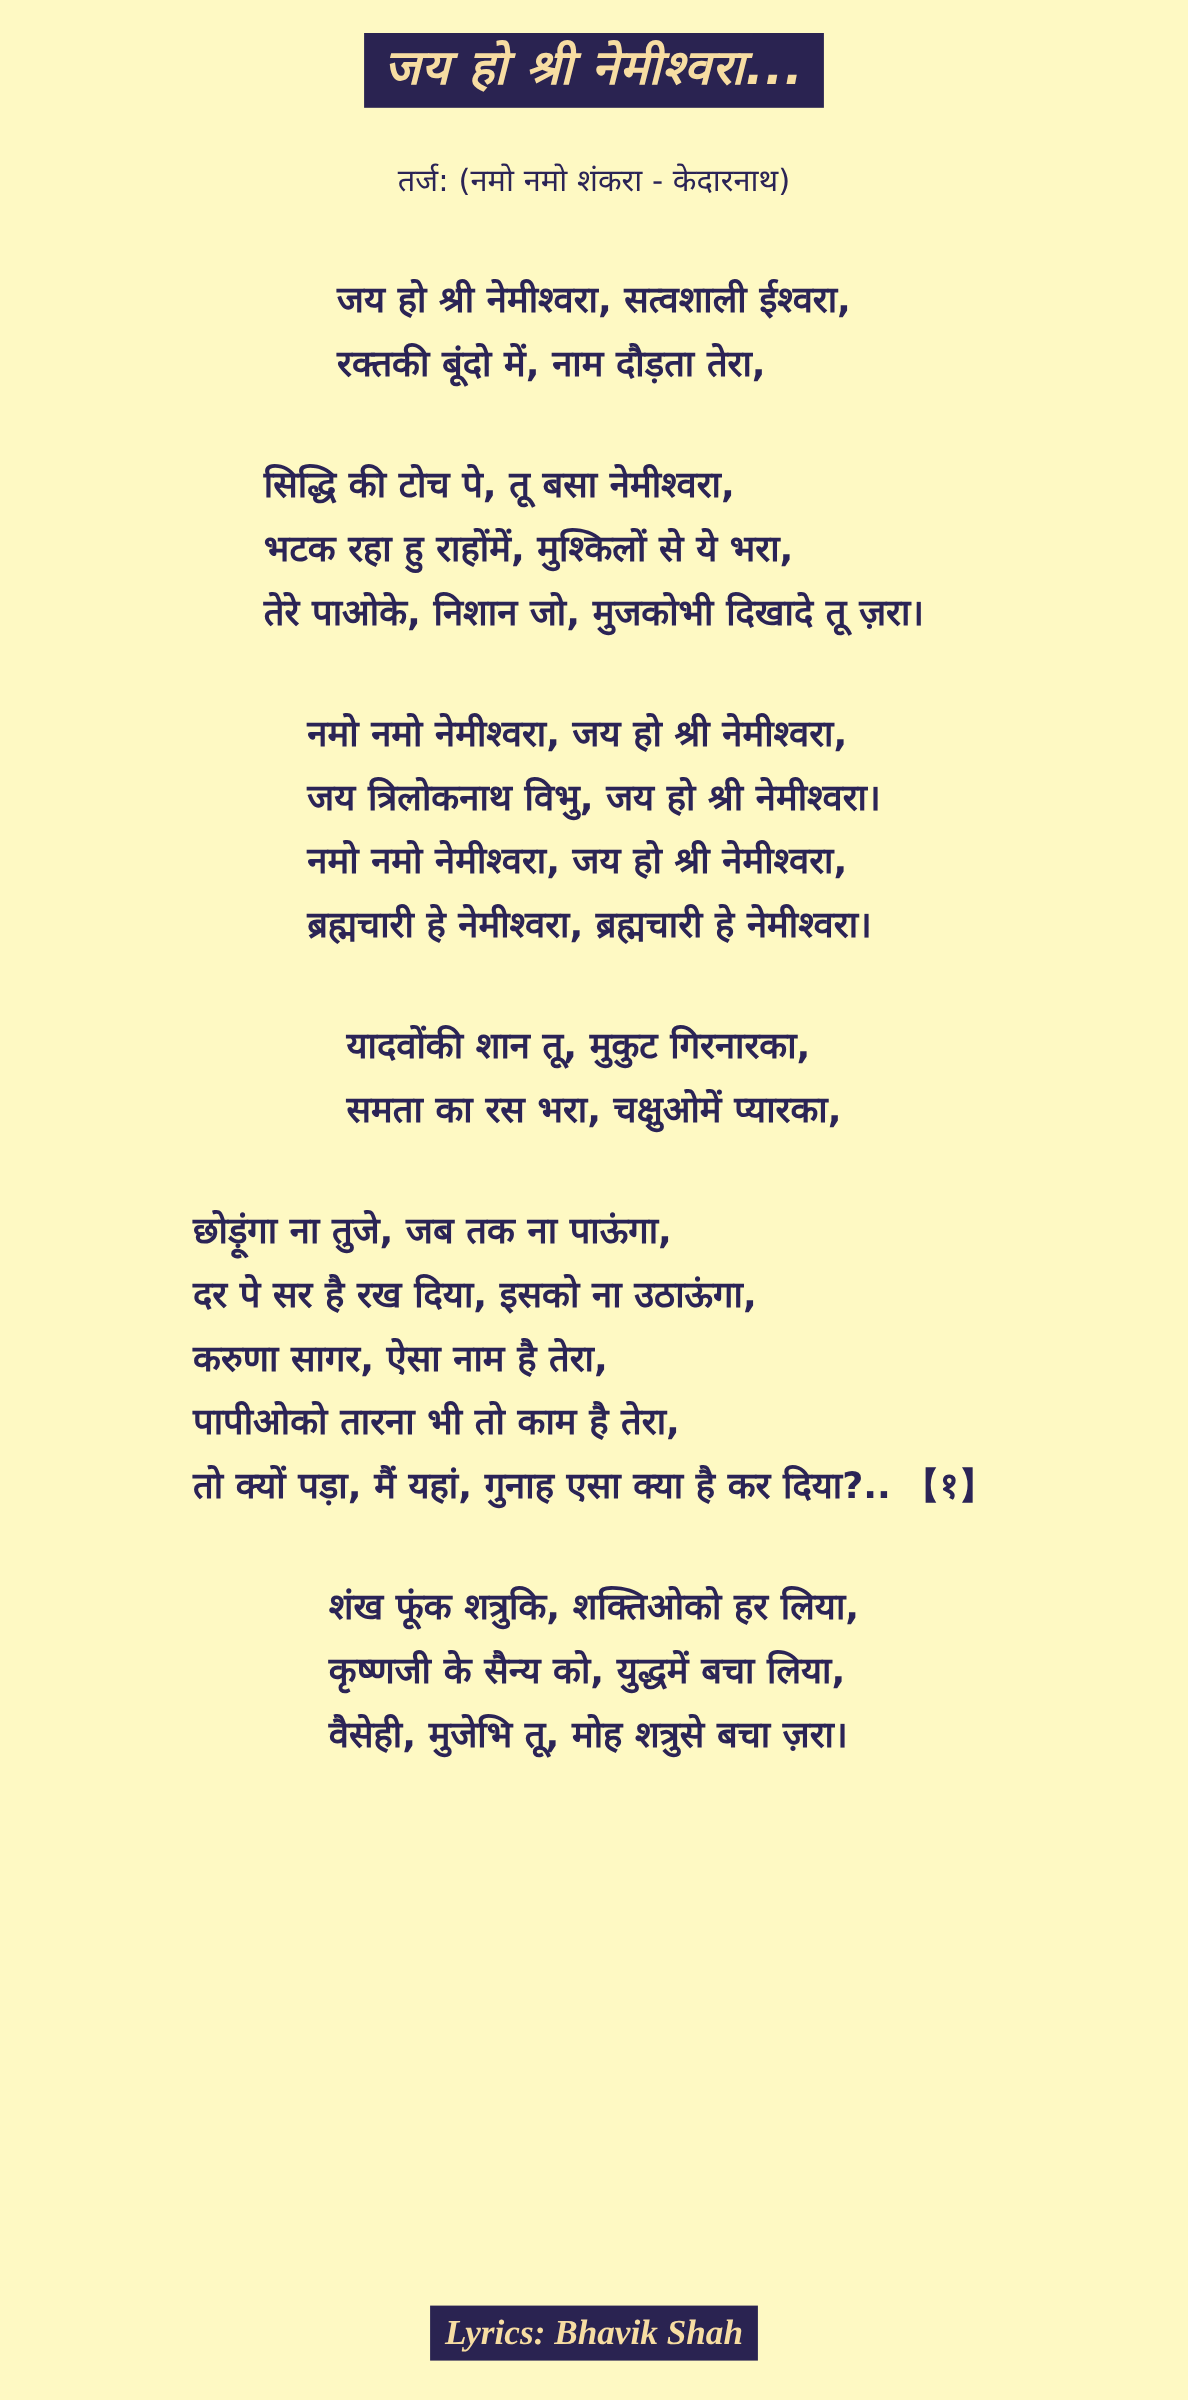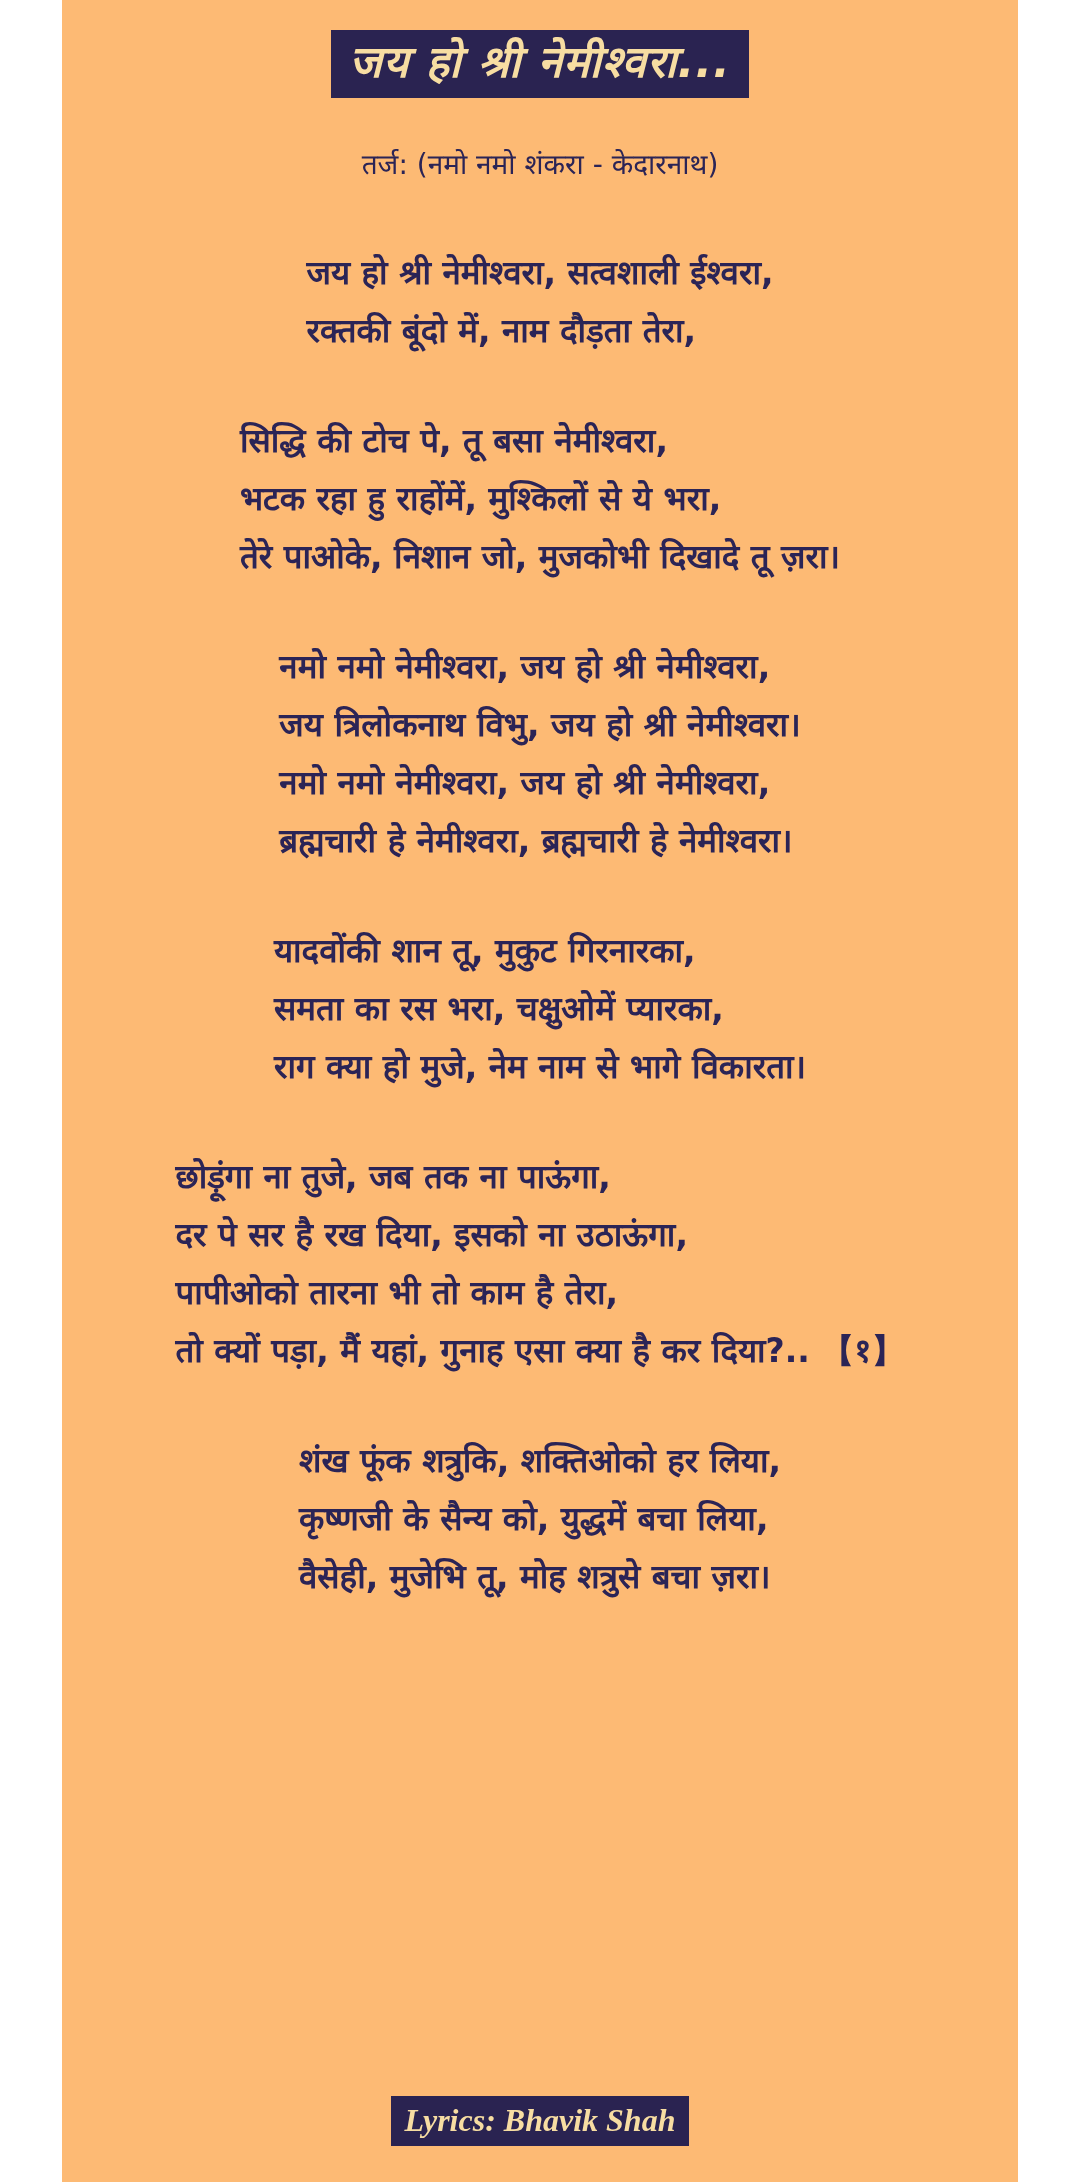--- a/index.html
+++ b/index.html
@@ -2,24 +2,24 @@
 <html lang="hi"><head>
 <meta charset="utf-8">
 <style>
   html, body {
     margin: 0;
     padding: 0;
     background: #ffffff;
   }
   .page {
     position: relative;
-    width: 956px;
+    width: 1080px;
     height: 2182px;
     margin: 0 auto;
-    background: #fdba74;
+    background: #fef9c3;
     display: flex;
     flex-direction: column;
     align-items: center;
     box-sizing: border-box;
     padding-top: 30px;
     overflow: hidden;
     font-family: "DejaVu Sans", "Liberation Sans", sans-serif;
   }
   .title-badge {
     display: inline-block;
@@ -103,26 +103,26 @@
     <div class="stanza">
       <p class="line">नमो नमो नेमीश्वरा, जय हो श्री नेमीश्वरा,</p>
       <p class="line">जय त्रिलोकनाथ विभु, जय हो श्री नेमीश्वरा।</p>
       <p class="line">नमो नमो नेमीश्वरा, जय हो श्री नेमीश्वरा,</p>
       <p class="line">ब्रह्मचारी हे नेमीश्वरा, ब्रह्मचारी हे नेमीश्वरा।</p>
     </div>
 
     <div class="stanza">
       <p class="line">यादवोंकी शान तू, मुकुट गिरनारका,</p>
       <p class="line">समता का रस भरा, चक्षुओमें प्यारका,</p>
-      <p class="line">राग क्या हो मुजे, नेम नाम से भागे विकारता।</p>
     </div>
 
     <div class="stanza">
       <p class="line">छोड़ूंगा ना तुजे, जब तक ना पाऊंगा,</p>
       <p class="line">दर पे सर है रख दिया, इसको ना उठाऊंगा,</p>
+      <p class="line">करुणा सागर, ऐसा नाम है तेरा,</p>
       <p class="line">पापीओको तारना भी तो काम है तेरा,</p>
       <p class="line">तो क्यों पड़ा, मैं यहां, गुनाह एसा क्या है कर दिया?.. 【१】</p>
     </div>
 
     <div class="stanza">
       <p class="line">शंख फूंक शत्रुकि, शक्तिओको हर लिया,</p>
       <p class="line">कृष्णजी के सैन्य को, युद्धमें बचा लिया,</p>
       <p class="line">वैसेही, मुजेभि तू, मोह शत्रुसे बचा ज़रा।</p>
     </div>
 

